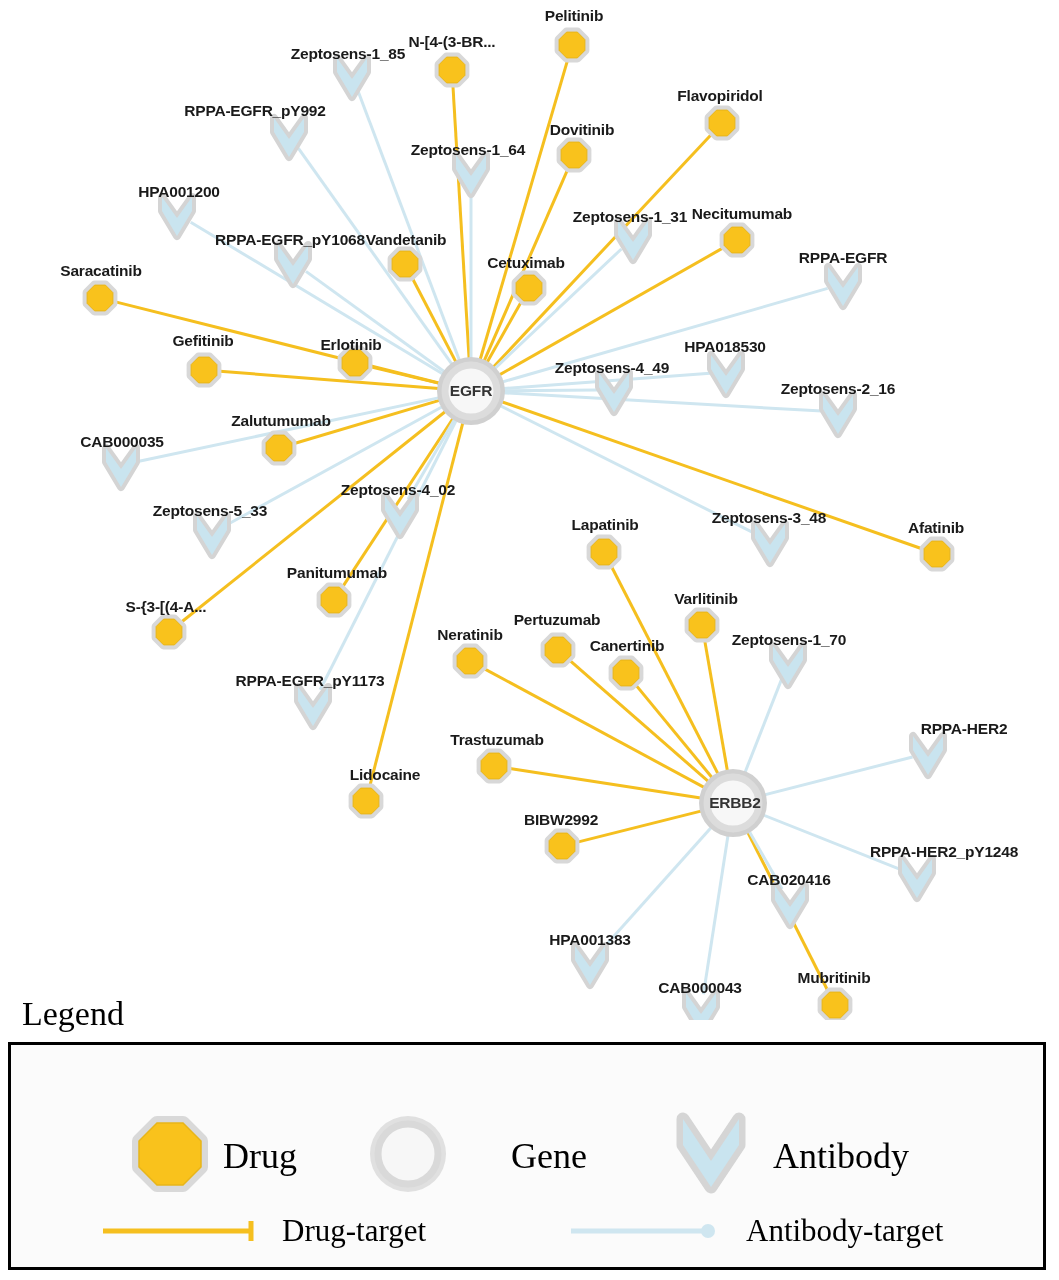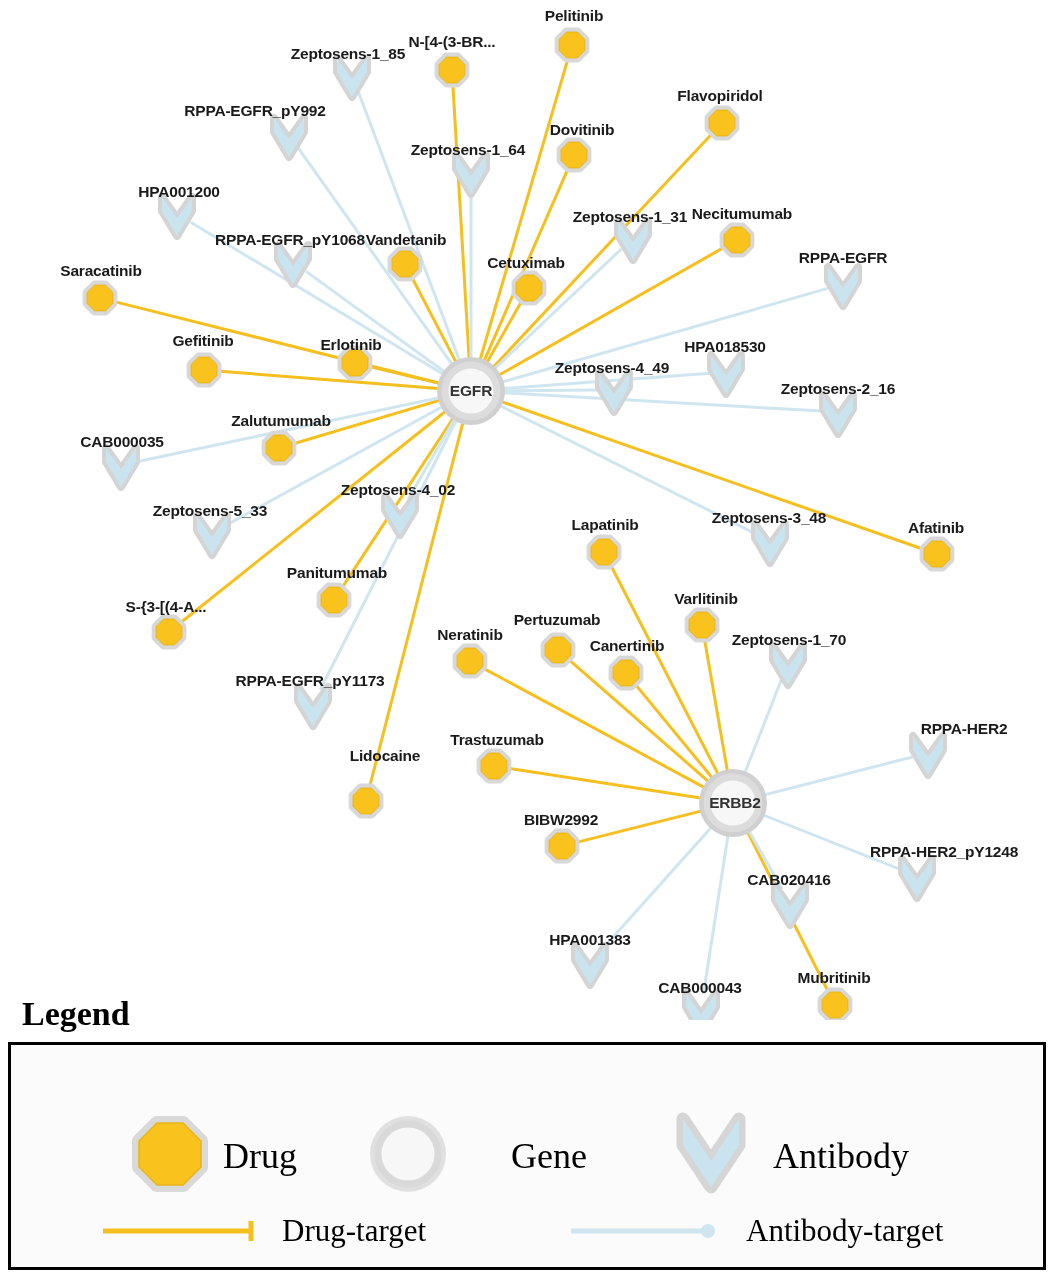--- a/index.html
+++ b/index.html
@@ -48,21 +48,21 @@
     border: 3px solid #000000;
     box-sizing: border-box;
     background: #fbfbfb;
   }
   .legend-title {
     position: absolute;
     left: 22px;
     top: 995px;
     font-family: "Liberation Serif", serif;
     font-size: 34px;
-    font-weight: bold;
+    font-weight: normal;
     color: #000000;
   }
   .legend-item-label {
     font-family: "Liberation Serif", serif;
     font-size: 36px;
     color: #000000;
     position: absolute;
     white-space: nowrap;
   }
   .legend-edge-label {
@@ -325,21 +325,21 @@
     <div class="node-label" style="left: 281px; top: 421px;">Zalutumumab</div>
     <div class="node-label" style="left: 936px; top: 528px;">Afatinib</div>
     <div class="node-label" style="left: 605px; top: 525px;">Lapatinib</div>
     <div class="node-label" style="left: 337px; top: 573px;">Panitumumab</div>
     <div class="node-label" style="left: 706px; top: 599px;">Varlitinib</div>
     <div class="node-label" style="left: 166px; top: 607px;">S-{3-[(4-A...</div>
     <div class="node-label" style="left: 557px; top: 620px;">Pertuzumab</div>
     <div class="node-label" style="left: 470px; top: 635px;">Neratinib</div>
     <div class="node-label" style="left: 627px; top: 646px;">Canertinib</div>
     <div class="node-label" style="left: 497px; top: 740px;">Trastuzumab</div>
-    <div class="node-label" style="left: 366px; top: 756px; padding-left: 38px;">Lidocaine</div>
+    <div class="node-label" style="left: 366px; top: 775px; padding-left: 38px;">Lidocaine</div>
     <div class="node-label" style="left: 561px; top: 820px;">BIBW2992</div>
     <div class="node-label" style="left: 834px; top: 978px;">Mubritinib</div>
     <div class="node-label" style="left: 348px; top: 54px;">Zeptosens-1_85</div>
     <div class="node-label" style="left: 255px; top: 111px;">RPPA-EGFR_pY992</div>
     <div class="node-label" style="left: 468px; top: 150px;">Zeptosens-1_64</div>
     <div class="node-label" style="left: 179px; top: 192px;">HPA001200</div>
     <div class="node-label" style="left: 630px; top: 217px;">Zeptosens-1_31</div>
     <div class="node-label" style="left: 290px; top: 240px;">RPPA-EGFR_pY1068</div>
     <div class="node-label" style="left: 843px; top: 258px;">RPPA-EGFR</div>
     <div class="node-label" style="left: 725px; top: 347px;">HPA018530</div>

